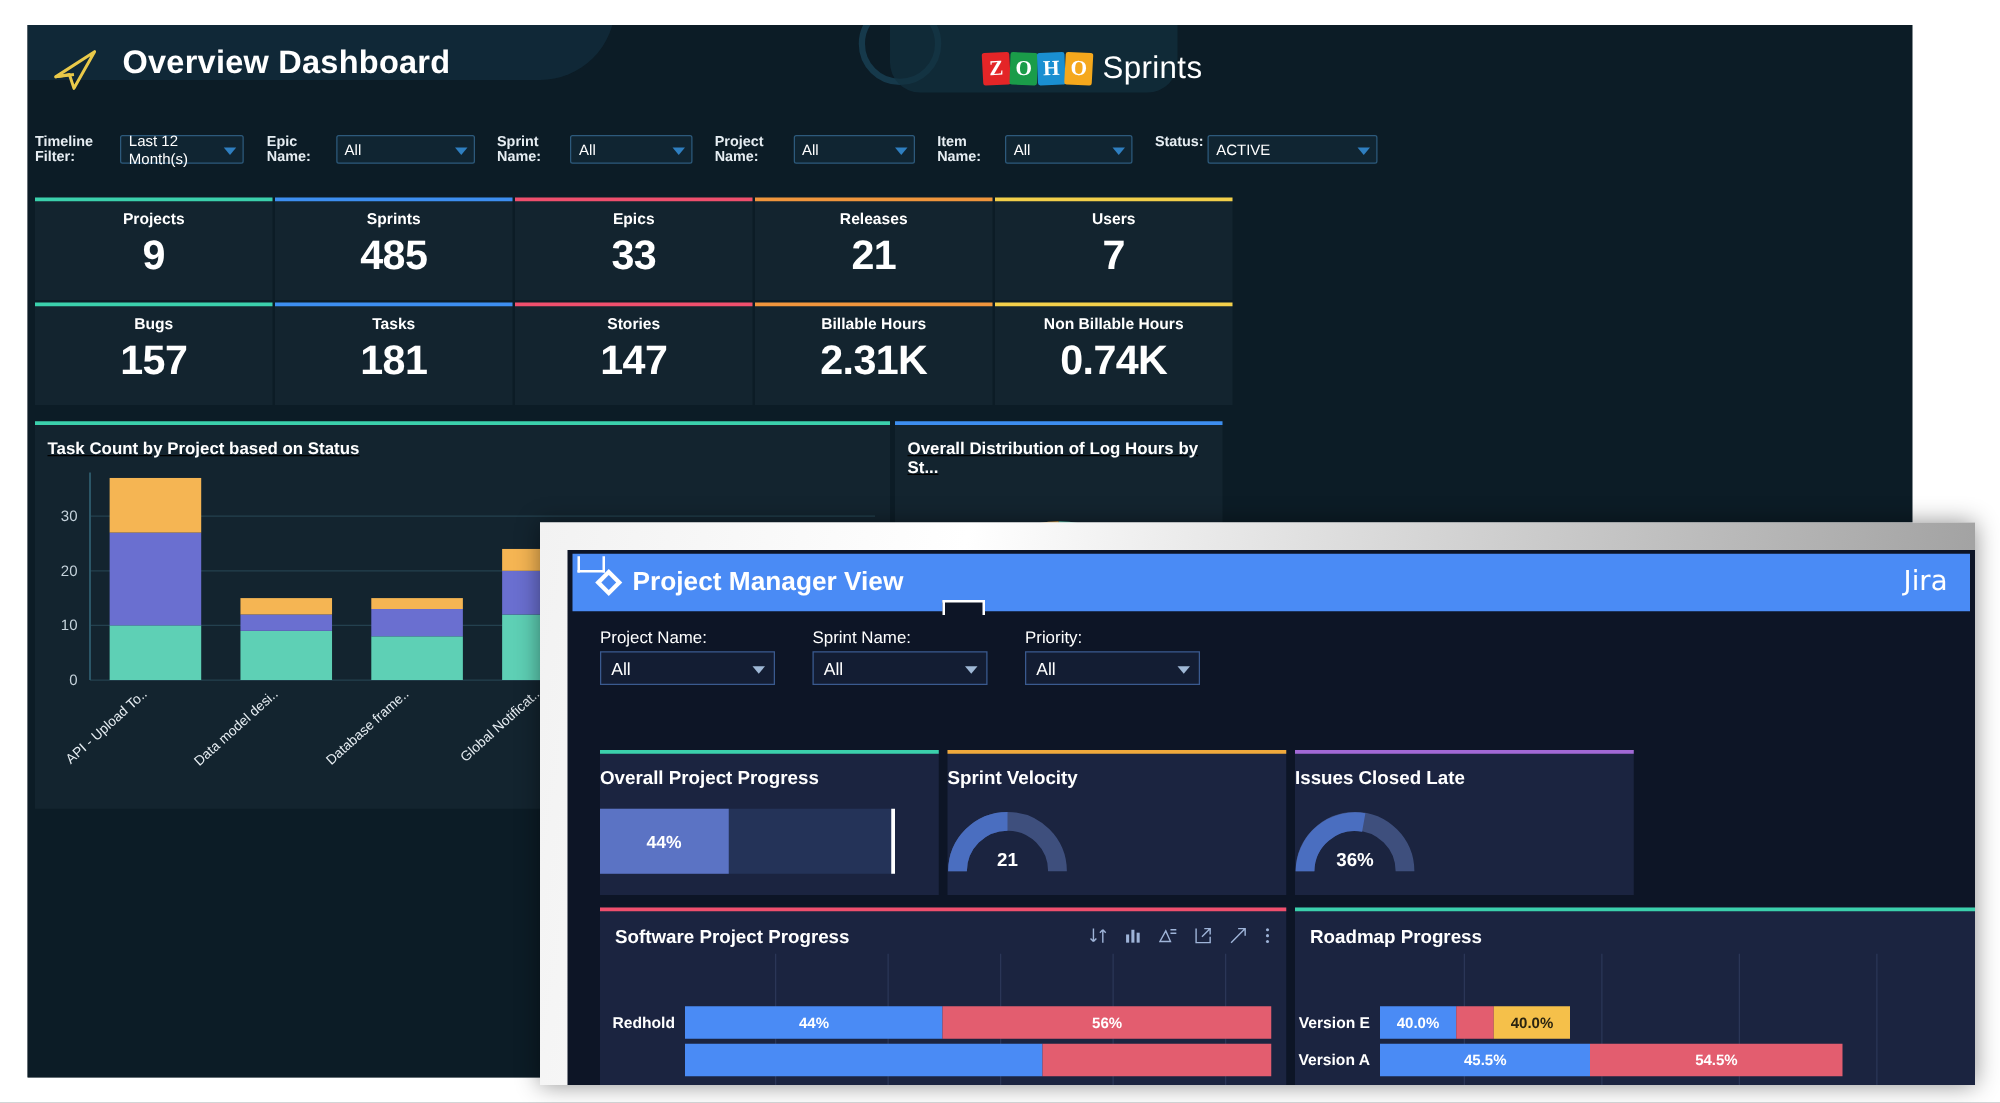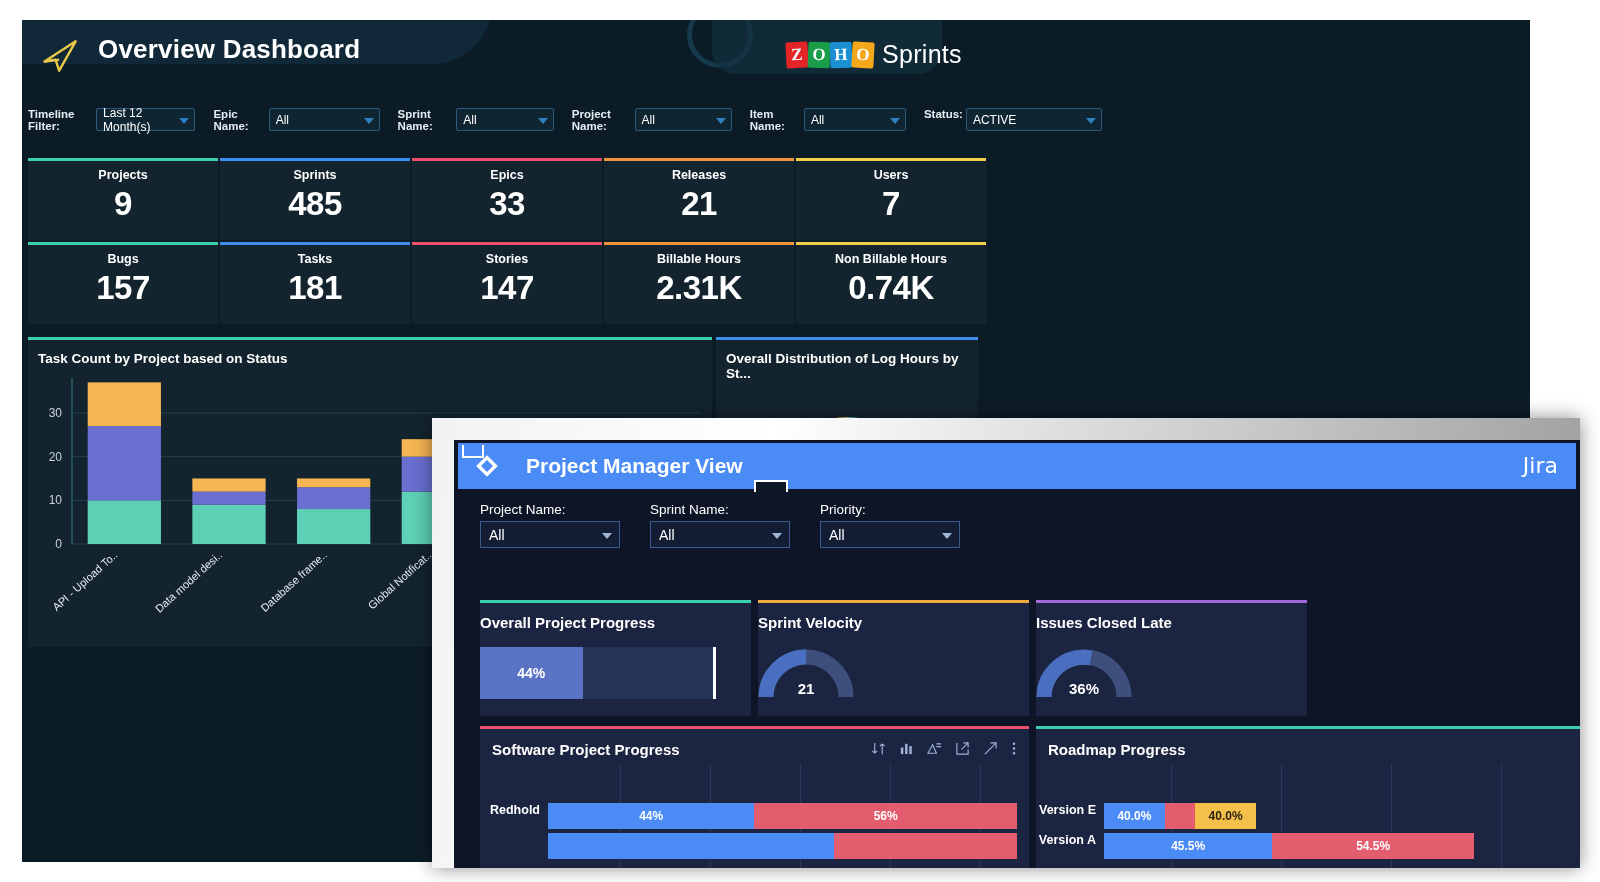--- a/index.html
+++ b/index.html
@@ -74,21 +74,21 @@
     background:#13242f; height:82px; position:relative;
     display:flex; flex-direction:column; align-items:center; justify-content:flex-start;
     padding-top:10px;
   }
   .kpi .cap { height:3px; position:absolute; left:0; right:0; top:0; }
   .kpi .kl { font-size:12.5px; font-weight:bold; color:#fff; }
   .kpi .kv { font-size:33px; font-weight:bold; color:#fff; margin-top:3px; letter-spacing:-.5px; }
 
   
   .chart-card {
-    position:absolute; background:#13242f; border-top:3px solid #3bd0ac;
+    position:absolute; background:#13242f; border-top:3px solid #3bd0ac;text-decoration:underline;
   }
   #chart-task { left:6px; top:317px; width:684px; height:310px; }
   #chart-donut { left:694px; top:317px; width:262px; height:310px; border-top-color:#3d8ef0; }
   .chart-title { font-size:13.5px; font-weight:bold; color:#ffffff; padding:11px 0 0 10px; }
   .axis-label { fill:#c6d3dc; font-size:12px; font-family:"Liberation Sans", sans-serif; }
   .xtick { fill:#e6edf2; font-size:11px; font-family:"Liberation Sans", sans-serif; }
   .legend {
     position:absolute; right:6px; bottom:8px; display:flex; gap:10px; align-items:center;
   }
   .lg { display:flex; align-items:center; gap:4px; font-size:12px; color:#ffffff; }
@@ -107,21 +107,21 @@
   }
   #jira-body {
     position:absolute; left:22px; top:22px; width:1126px; height:428px;
     background:#0d1526; overflow:hidden;
   }
   .jira-bar {
     position:absolute; left:4px; top:3px; width:1118px; height:46px; background:#4a8bf5;
     display:flex; align-items:center;
   }
   .jira-logo { margin-left:16px; width:26px; height:26px; }
-  .jira-title { color:#fff; font-size:21px; font-weight:bold; margin-left:26px; }
+  .jira-title { color:#fff; font-size:21px; font-weight:bold; margin-left:6px; }
   .jira-right { color:#fff; font-size:22px; position:absolute; right:18px; top:10px;
                 font-family:"DejaVu Sans", sans-serif; }
   .notch-tl { position:absolute; left:8px; top:5px; width:22px; height:13px;
      border:2px solid #fff; border-top:none; }
   .notch-bc { position:absolute; left:300px; top:40px; width:34px; height:12px;
      border:2px solid #fff; border-bottom:none; background:#0d1526; }
 
   .jfilters { position:absolute; left:26px; top:62px; display:flex; gap:30px; }
   .jfilter-label { font-size:13.5px; color:#ffffff; margin-bottom:4px; }
   .jfilter-box {
@@ -145,21 +145,21 @@
   .gauge-val { position:absolute; left:0; right:0; bottom:2px; text-align:center;
                color:#fff; font-size:15px; font-weight:bold; }
 
   .jpanel { position:absolute; background:#1b2440; }
   #jp-software { left:26px; top:286px; width:549px; height:142px; border-top:3px solid #ef4f6d; }
   #jp-roadmap { left:582px; top:286px; width:544px; height:142px; border-top:3px solid #3bd0ac; }
   .jp-title { font-size:15px; font-weight:bold; color:#fff; padding:12px 0 0 12px; }
   .jp-icons { position:absolute; right:12px; top:12px; display:flex; gap:13px; color:#9fb4d8; }
   .jp-icons svg { display:block; }
 
-  .hbar-row { display:flex; height:30px; }
+  .hbar-row { display:flex; align-items:center; height:30px; }
   .hbar-label { width:68px; text-align:right; padding-right:8px; color:#ffffff;
                 font-size:12.5px; font-weight:bold; }
   .hbar-track { display:flex; height:26px; flex:1; }
   .hseg { display:flex; align-items:center; justify-content:center;
           color:#fff; font-size:12px; font-weight:bold; }
   .gridlines { position:absolute; left:0; top:0; right:0; bottom:0; pointer-events:none; }
   .gridlines i { position:absolute; top:34px; bottom:0; width:1px; background:#2b3657; }
 </style>
 </head>
 <body>

